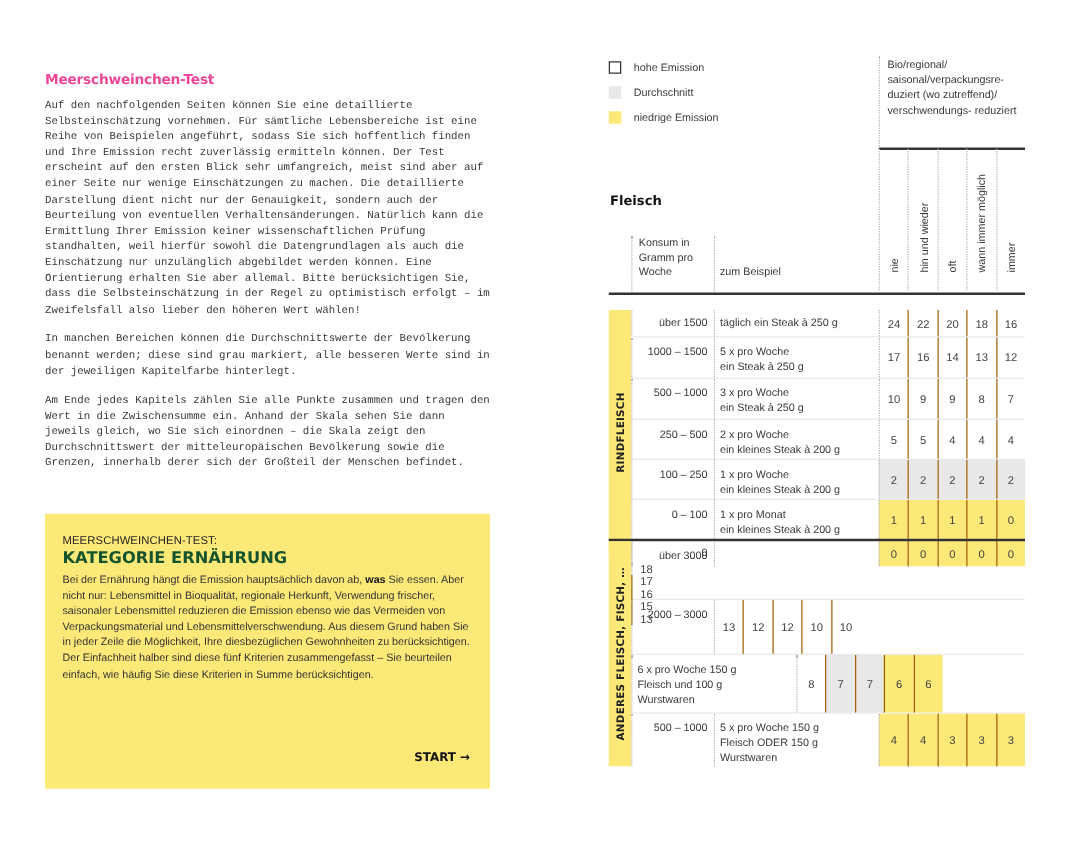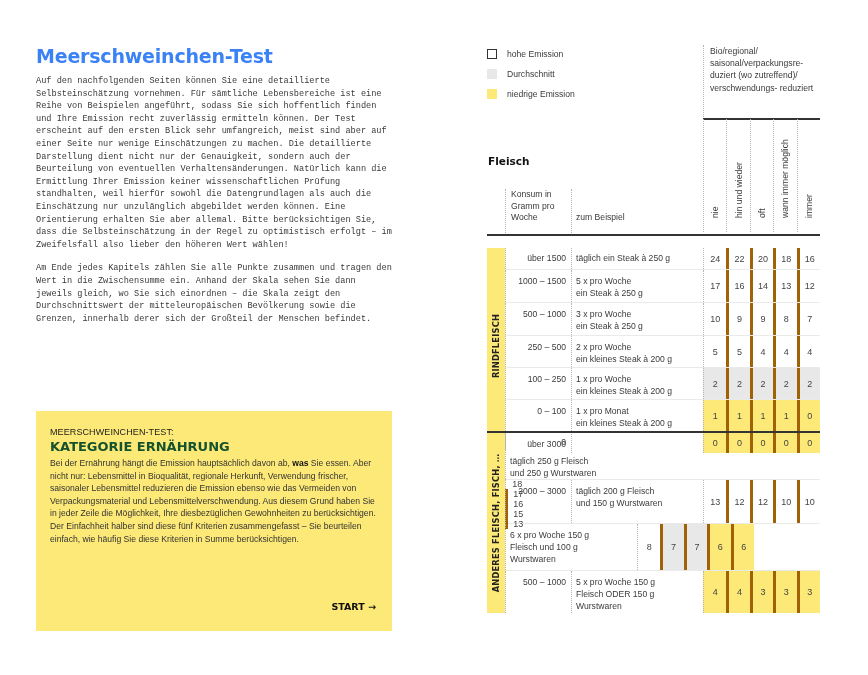--- a/index.html
+++ b/index.html
@@ -1,21 +1,21 @@
 <!DOCTYPE html>
 <html><head>
   <meta charset="utf-8">
   <style>
     * { box-sizing: border-box; margin: 0; padding: 0; }
     html, body { width: 868px; height: 675px; background: #ffffff; overflow: hidden; }
     body { position: relative; font-family: "Liberation Sans", sans-serif; color: #2a2a2a; }
 
     
     .left { position: absolute; left: 36px; top: 45px; width: 356px; }
-    .title { font-family: "DejaVu Sans", sans-serif; font-weight: bold; font-size: 19px; color: #3b82f6; letter-spacing: -0.2px; margin-bottom: 8px; }
+    .title { font-family: "DejaVu Sans", sans-serif; font-weight: bold; font-size: 11px; color: #ec4899; letter-spacing: -0.2px; margin-bottom: 8px; margin-top: 12px; }
     .para { font-size: 8.6px; line-height: 12.6px; color: #3a3a3a; margin-bottom: 11px; font-family: Liberation Mono, monospace; }
 
     .box { position: absolute; left: 36px; top: 411px; width: 356px; height: 220px; background: #fde977; padding: 16px 13px 10px 14px; }
     .box-kicker { font-size: 9px; color: #222; letter-spacing: 0.1px; }
     .box-title { font-family: "DejaVu Sans", sans-serif; font-weight: bold; font-size: 13px; color: #14532d; margin-top: 2px; margin-bottom: 3px; }
     .box-text { font-size: 8.6px; line-height: 12.6px; color: #333; }
     .box-text b { color: #111; }
     .start { position: absolute; right: 16px; bottom: 19px; font-family: "DejaVu Sans", sans-serif; font-weight: bold; font-size: 9.5px; color: #111; cursor: pointer; }
 
     
@@ -42,31 +42,32 @@
     .thick { position: absolute; left: 487px; height: 2px; background: #333; width: 333px; }
 
     .table-block { position: absolute; left: 487px; width: 333px; }
     .side { position: absolute; left: 0; top: 0; width: 18px; height: 100%; background: #fde977; }
     .side span { position: absolute; left: 50%; top: 50%; transform: translate(-50%, -50%) rotate(-90deg); white-space: nowrap; font-family: "DejaVu Sans", sans-serif; font-weight: bold; font-size: 8.3px; color: #222; letter-spacing: 0.2px; }
     .rows { position: absolute; left: 18px; top: 0; width: 315px; }
     .row { display: flex; border-bottom: 1px solid #eaeaea; }
     .row:last-child { border-bottom: none; }
     .c-konsum { width: 66px; border-left: 1px dotted #b5b5b5; text-align: right; padding-right: 5px; font-size: 8.6px; color: #3a3a3a; line-height: 12px; padding-top: 5px; }
     .c-bsp { width: 132px; border-left: 1px dotted #b5b5b5; padding-left: 4px; font-size: 8.6px; color: #3a3a3a; line-height: 12px; padding-top: 5px; }
-    .c-val { width: 23.4px; border-left: 3px solid #a16207; display: flex; align-items: center; justify-content: center; font-size: 9px; color: #444; }
+    .c-val { width: 23.4px; border-left: 1px solid #a16207; display: flex; align-items: center; justify-content: center; font-size: 9px; color: #444; }
     .c-val.first { border-left: 1px dotted #b5b5b5; }
     .c-val.avg { background: #e8e8e8; }
     .c-val.low { background: #fde977; }
   </style>
 </head>
 <body>
 
 <div class="left">
   <h1 class="title">Meerschweinchen-Test</h1>
   <p class="para">Auf den nachfolgenden Seiten können Sie eine detaillierte Selbsteinschätzung vornehmen. Für sämtliche Lebensbereiche ist eine Reihe von Beispielen angeführt, sodass Sie sich hoffentlich finden und Ihre Emission recht zuverlässig ermitteln können. Der Test erscheint auf den ersten Blick sehr umfangreich, meist sind aber auf einer Seite nur wenige Einschätzungen zu machen. Die detaillierte Darstellung dient nicht nur der Genauigkeit, sondern auch der Beurteilung von eventuellen Verhaltensänderungen. Natürlich kann die Ermittlung Ihrer Emission keiner wissenschaftlichen Prüfung standhalten, weil hierfür sowohl die Datengrundlagen als auch die Einschätzung nur unzulänglich abgebildet werden können. Eine Orientierung erhalten Sie aber allemal. Bitte berücksichtigen Sie, dass die Selbsteinschätzung in der Regel zu optimistisch erfolgt – im Zweifelsfall also lieber den höheren Wert wählen!</p>
+  <p class="para">In manchen Bereichen können die Durchschnittswerte der Bevölkerung benannt werden; diese sind grau markiert, alle besseren Werte sind in der jeweiligen Kapitelfarbe hinterlegt.</p>
   <p class="para">Am Ende jedes Kapitels zählen Sie alle Punkte zusammen und tragen den Wert in die Zwischensumme ein. Anhand der Skala sehen Sie dann jeweils gleich, wo Sie sich einordnen – die Skala zeigt den Durchschnittswert der mitteleuropäischen Bevölkerung sowie die Grenzen, innerhalb derer sich der Großteil der Menschen befindet.</p>
 </div>
 
 <div class="box">
   <div class="box-kicker">MEERSCHWEINCHEN-TEST:</div>
   <div class="box-title">KATEGORIE ERNÄHRUNG</div>
   <p class="box-text"><span>Bei der Ernährung hängt die Emission hauptsächlich davon ab, </span><b>was</b><span> Sie essen. Aber nicht nur: Lebensmittel in Bioqualität, regionale Herkunft, Verwendung frischer, saisonaler Lebensmittel reduzieren die Emission ebenso wie das Vermeiden von Verpackungsmaterial und Lebensmittelverschwendung. Aus diesem Grund haben Sie in jeder Zeile die Möglichkeit, Ihre diesbezüglichen Gewohnheiten zu berücksichtigen. Der Einfachheit halber sind diese fünf Kriterien zusammengefasst – Sie beurteilen einfach, wie häufig Sie diese Kriterien in Summe berücksichtigen.</span></p>
   <div class="start">START →</div>
 </div>
 
@@ -119,21 +120,21 @@
     <div class="rows">
       <div class="row" style="height: 22px;">
         <div class="c-konsum" style="padding-top: 4px;">über 1500</div>
         <div class="c-bsp" style="white-space: pre-line; padding-top: 4px;">täglich ein Steak à 250 g</div>
         <div class="c-val first">24</div>
         <div class="c-val">22</div>
         <div class="c-val">20</div>
         <div class="c-val">18</div>
         <div class="c-val">16</div>
       </div>
-      <div class="row" style="height: 33px;">
+      <div class="row" style="height: 33px; justify-content: flex-end;">
         <div class="c-konsum">1000 – 1500</div>
         <div class="c-bsp" style="white-space: pre-line;">5 x pro Woche
 ein Steak à 250 g</div>
         <div class="c-val first">17</div>
         <div class="c-val">16</div>
         <div class="c-val">14</div>
         <div class="c-val">13</div>
         <div class="c-val">12</div>
       </div>
       <div class="row" style="height: 33px;">
@@ -188,32 +189,28 @@
     </div>
   </div>
 <div class="thick" style="top:431px"></div>
 <div id="group1" class="table-block" style="top:433px; height:180px">
     <div class="side">
       <span>ANDERES FLEISCH, FISCH, …</span>
     </div>
     <div class="rows">
       <div class="row" style="height: 47px; flex-direction: column;">
         <div class="c-konsum">über 3000</div>
-        <div class="c-bsp" style="white-space: pre-line;">täglich 250 g Fleisch
-und 250 g Wurstwaren</div>
         <div class="c-val first">18</div>
         <div class="c-val">17</div>
         <div class="c-val">16</div>
         <div class="c-val">15</div>
         <div class="c-val">13</div>
       </div>
       <div class="row" style="height: 44px;">
         <div class="c-konsum">2000 – 3000</div>
-        <div class="c-bsp" style="white-space: pre-line;">täglich 200 g Fleisch
-und 150 g Wurstwaren</div>
         <div class="c-val first">13</div>
         <div class="c-val">12</div>
         <div class="c-val">12</div>
         <div class="c-val">10</div>
         <div class="c-val">10</div>
       </div>
       <div class="row" style="height: 47px;">
         <div class="c-bsp" style="white-space: pre-line;">6 x pro Woche 150 g
 Fleisch und 100 g
 Wurstwaren</div>

